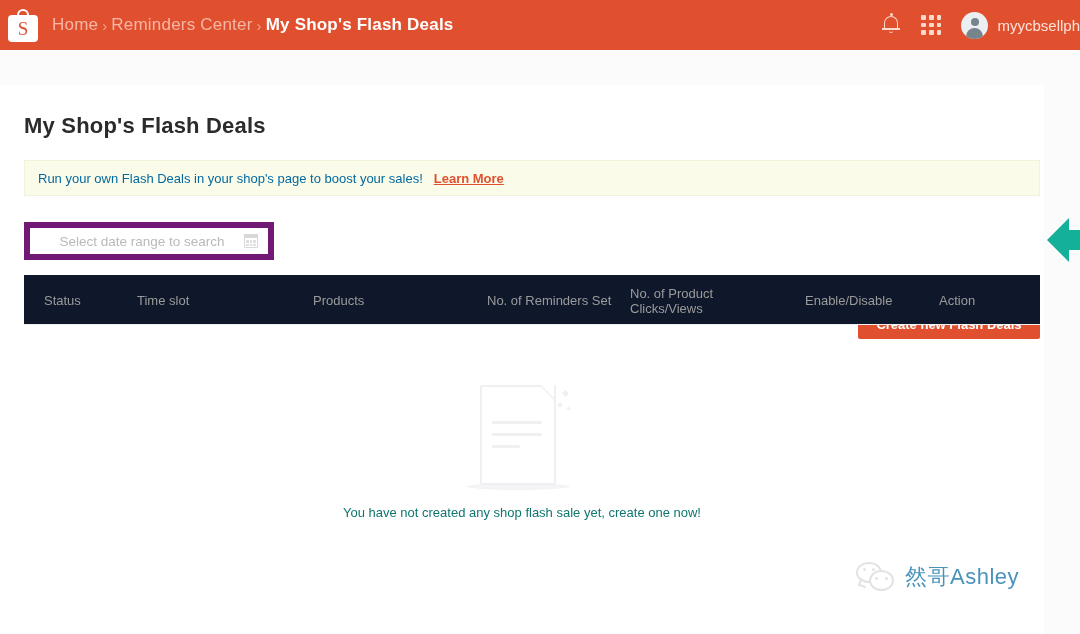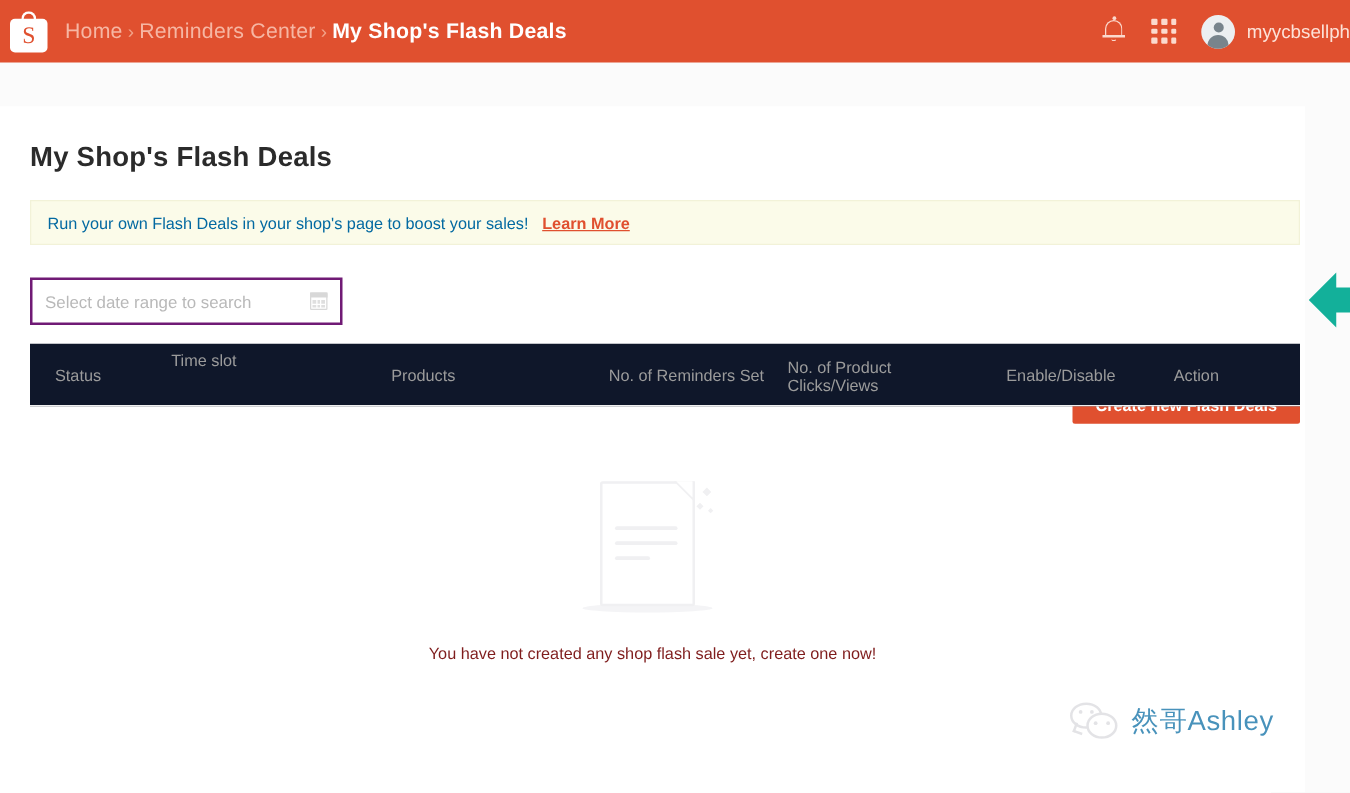--- a/index.html
+++ b/index.html
@@ -100,22 +100,22 @@
     display: flex; align-items: center; padding-left: 13px;
   }
   .notice-text { font-size: 13px; color: #0369a1; }
   .notice-link {
     margin-left: 11px; font-size: 13px; font-weight: bold;
     color: #e0502f; text-decoration: underline; cursor: pointer;
   }
 
   .daterange {
     position: absolute; left: 24px; top: 137px; width: 250px; height: 38px;
-    border: 2px solid #701a75; background: #fff;
-    display: flex; align-items: center; padding: 0 10px;
+    border: 6px solid #701a75; background: #fff;
+    display: flex; align-items: center; padding: 0 10px; text-align: center;
   }
   .daterange .ph { font-size: 13.5px; color: #b9b9b9; flex: 1; }
   .cal-icon { width: 14px; height: 14px; position: relative; opacity: .55; }
   .cal-icon .frame {
     position: absolute; inset: 0; border: 1.4px solid #b9b9b9; border-radius: 1px;
   }
   .cal-icon .bar {
     position: absolute; left: 0; top: 0; width: 100%; height: 3.5px; background: #b9b9b9;
   }
   .cal-icon .dots {
@@ -171,21 +171,21 @@
   .doc .l3 { left: 12px; top: 60px; width: 28px; }
   .doc .shadow {
     position: absolute; left: -14px; top: 98px; width: 104px; height: 7px;
     background: #f4f4f6; border-radius: 50%;
   }
   .doc .sp { position: absolute; background: #f0f0f2; }
   .doc .sp1 { right: -4px; top: 6px; width: 5px; height: 5px; transform: rotate(45deg); }
   .doc .sp2 { right: 2px; top: 18px; width: 4px; height: 4px; transform: rotate(45deg); }
   .doc .sp3 { right: -6px; top: 22px; width: 3px; height: 3px; transform: rotate(45deg); }
   .empty-text {
-    margin-top: 22px; font-size: 13px; color: #7f1d1d;
+    margin-top: 12px; font-size: 13px; color: #0f766e;
   }
 
   
   .arrow {
     position: absolute; left: 1047px; top: 212px; width: 44px; height: 56px;
   }
   .arrow svg { display: block; }
 
   
   .watermark {
@@ -283,21 +283,21 @@
             <i></i>
             <i></i>
           </span>
       </span>
     </div>
 
     <button class="create-btn">Create new Flash Deals</button>
 
     <div class="thead">
       <span class="th" style="left:20px;  top:18px;">Status</span>
-      <span class="th" style="left:113px; top:6px;">Time slot</span>
+      <span class="th" style="left:113px; top:18px;">Time slot</span>
       <span class="th" style="left:289px; top:18px;">Products</span>
       <span class="th" style="left:463px; top:18px;">No. of Reminders Set</span>
       <span class="th" style="left:606px; top:11px; width:86px;">No. of Product Clicks/Views</span>
       <span class="th" style="left:781px; top:18px;">Enable/Disable</span>
       <span class="th" style="left:915px; top:18px;">Action</span>
     </div>
 
     <div class="empty">
       <div class="doc">
         <div class="shadow"></div>

